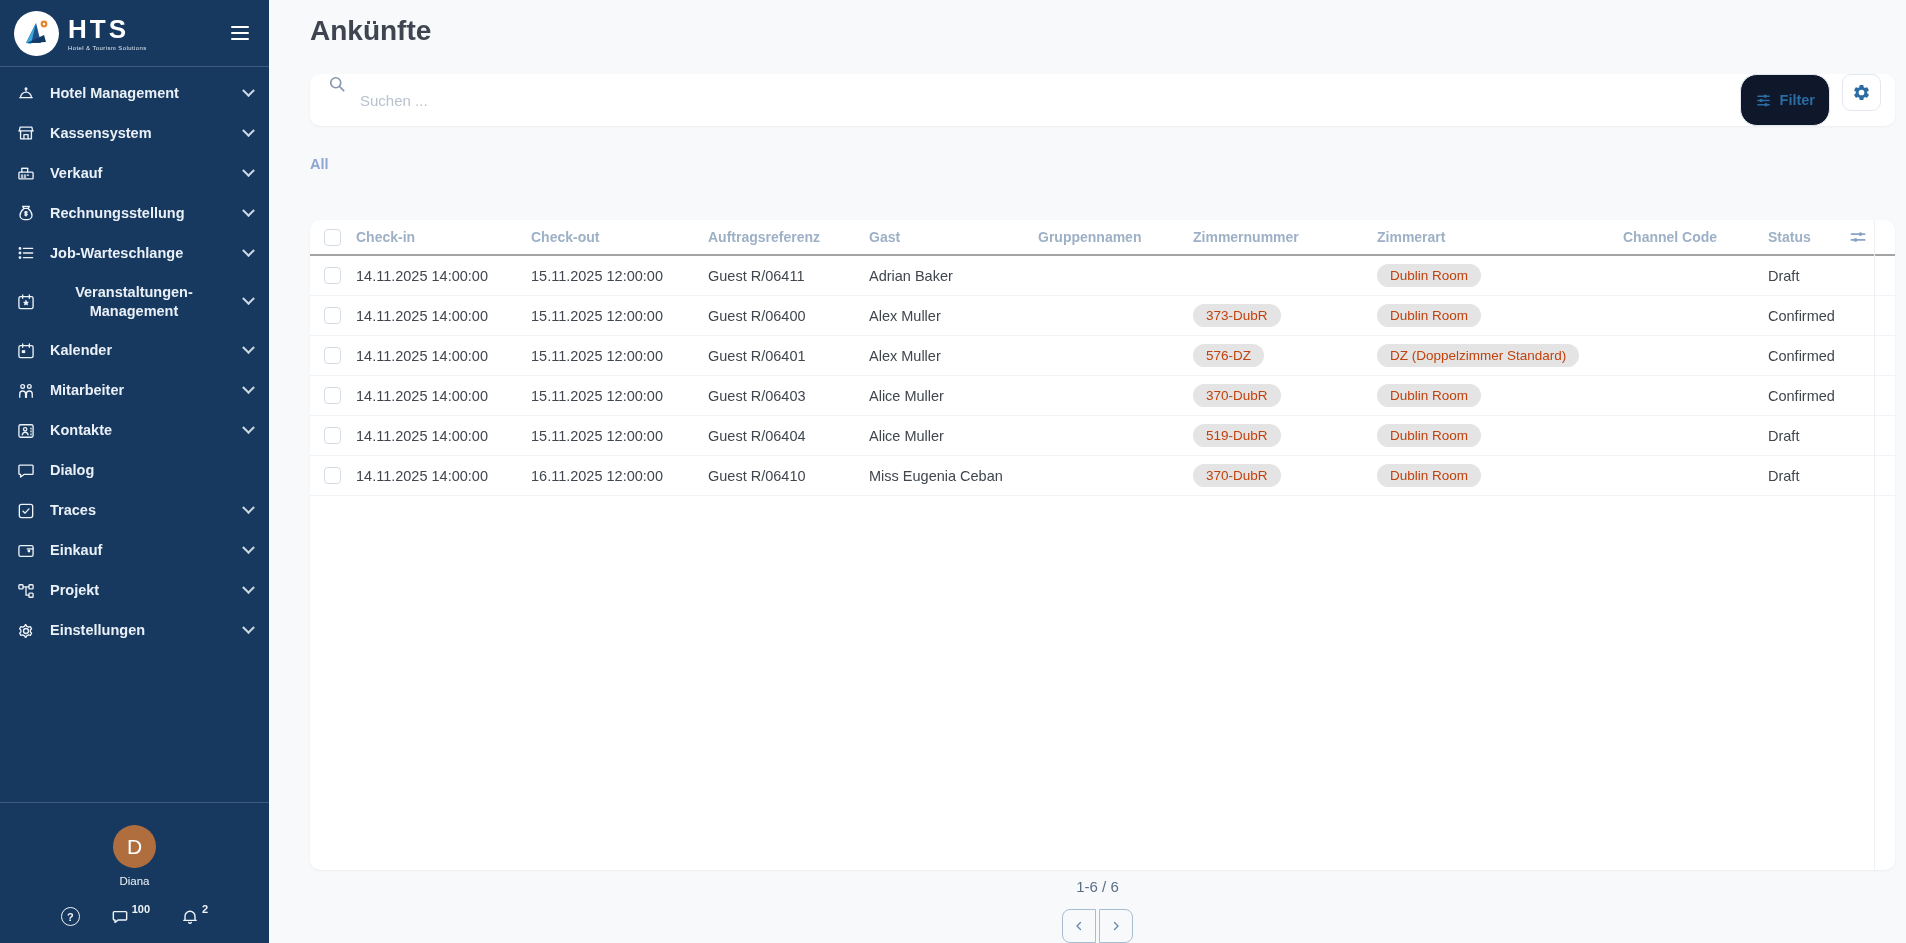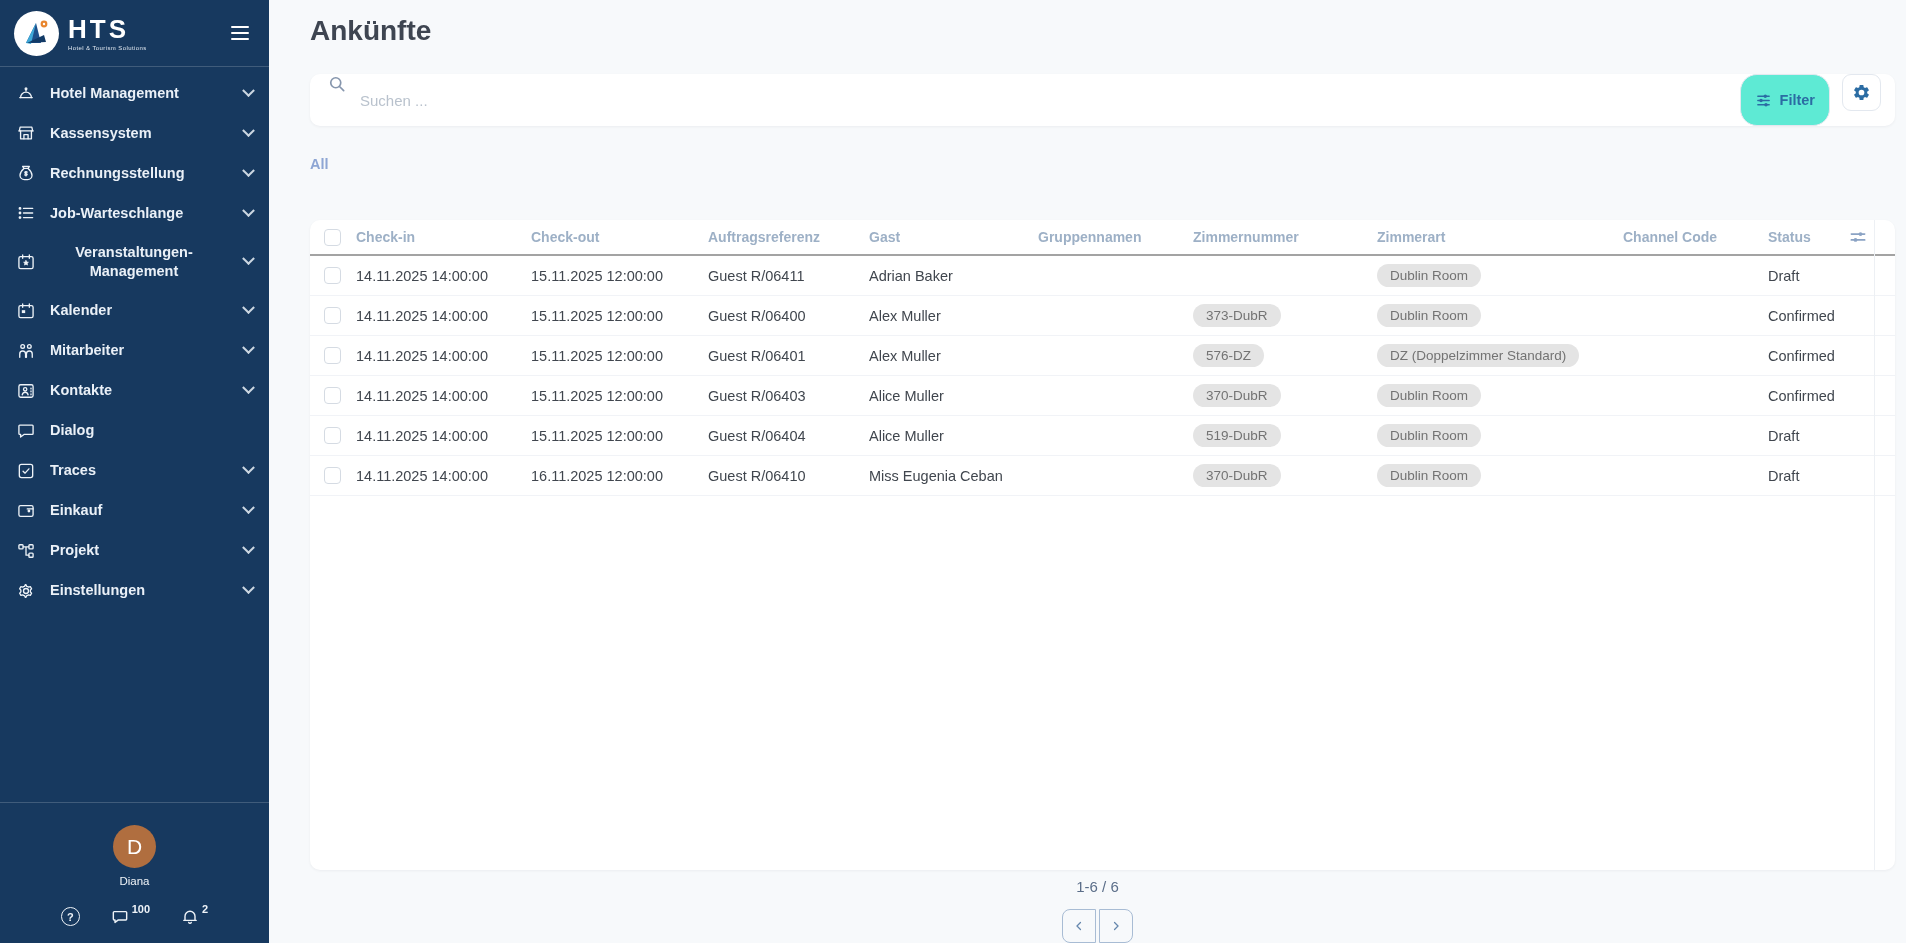--- a/index.html
+++ b/index.html
@@ -76,21 +76,21 @@
     box-shadow: 0 1px 3px rgba(16,24,40,0.05);
   }
   .search-ic svg { width: 20px; height: 20px; stroke: #8696ad; stroke-width: 2; fill: none; stroke-linecap: round; }
   .search-input {
     flex: 1; border: none; outline: none; margin-left: 13px;
     font-size: 15px; font-family: "Liberation Sans", sans-serif; color: #40464e; background: transparent;
   }
   .search-input::placeholder { color: #b9c2cd; }
   .filter-btn {
     display: flex; align-items: center; gap: 8px;
-    border: 1px solid #e3e8ef; border-radius: 17px; background: #5eead4;
+    border: 1px solid #e3e8ef; border-radius: 17px; background: #0f172a;
     padding: 7px 14px; cursor: pointer;
     color: #2b6ca3; font-size: 14.5px; font-weight: 700;
     font-family: "Liberation Sans", sans-serif;
   }
   .filter-btn svg { width: 17px; height: 17px; }
   .gear-btn {
     width: 39px; height: 37px; margin-left: 12px;
     border: 1px solid #e3e8ef; border-radius: 9px; background: #fff;
     display: flex; align-items: center; justify-content: center; cursor: pointer;
   }
@@ -129,21 +129,21 @@
   .c-type     { width: 246px; }
   .c-channel  { width: 145px; }
   .c-status   { width: 80px; }
   .c-actions  { width: 27px; display: flex; align-items: center; }
   .cbx {
     appearance: none; -webkit-appearance: none;
     width: 17px; height: 17px; border: 1.5px solid #d5dbe3; border-radius: 4px;
     background: #fff; cursor: pointer; margin: 0;
   }
   .badge {
-    display: inline-block; background: #e4e4e4; color: #737373;
+    display: inline-block; background: #e4e4e4; color: #c2410c;
     border-radius: 13px; padding: 5px 13px; font-size: 13.5px; line-height: 1;
   }
   .tune-ic svg { width: 20px; height: 20px; }
 
   
   .pagination {
     margin-top: 8px; display: flex; justify-content: flex-end; align-items: center;
     gap: 14px; padding-right: 10px; flex-direction: column;
   }
   .page-range { font-size: 15px; color: #5b6e89; }
@@ -198,20 +198,32 @@
     <div class="nav-item">
       <span class="nicon">
         <svg viewBox="0 0 24 24">
             <path d="M4 9.5 5 5h14l1 4.5"></path>
             <path d="M3.5 9.5h17"></path>
             <path d="M5.5 9.5V19h13V9.5"></path>
             <path d="M9.5 19v-5h5v5"></path>
           </svg>
       </span>
       <span class="nlabel">Kassensystem</span>
+      <span class="chev"></span>
+    </div>
+    <div class="nav-item">
+      <span class="nicon">
+        <svg viewBox="0 0 24 24">
+            <rect x="3.5" y="11" width="17" height="8" rx="1"></rect>
+            <path d="M7 11V6.5h7V11"></path>
+            <path d="M7 6.5h7"></path>
+            <path d="M6.5 14.5h1.5M10 14.5h1.5M13.5 14.5H15M6.5 16.8h1.5M10 16.8h1.5"></path>
+          </svg>
+      </span>
+      <span class="nlabel">Verkauf</span>
       <span class="chev"></span>
     </div>
     <div class="nav-item">
       <span class="nicon">
         <svg viewBox="0 0 24 24">
             <path d="M9.5 6.5 8 4h8l-1.5 2.5"></path>
             <path d="M9.5 6.5h5c3 2.6 4.7 5.4 4.7 8.2A5.3 5.3 0 0 1 13.9 20h-3.8a5.3 5.3 0 0 1-5.3-5.3c0-2.8 1.7-5.6 4.7-8.2z"></path>
             <path d="M12 10.5v5M10.5 14.3c.4.6 2.6.7 2.9-.3.3-1-.8-1.2-1.4-1.4-.6-.2-1.6-.5-1.3-1.4.3-.9 2.2-.8 2.7-.2"></path>
           </svg>
       </span>

